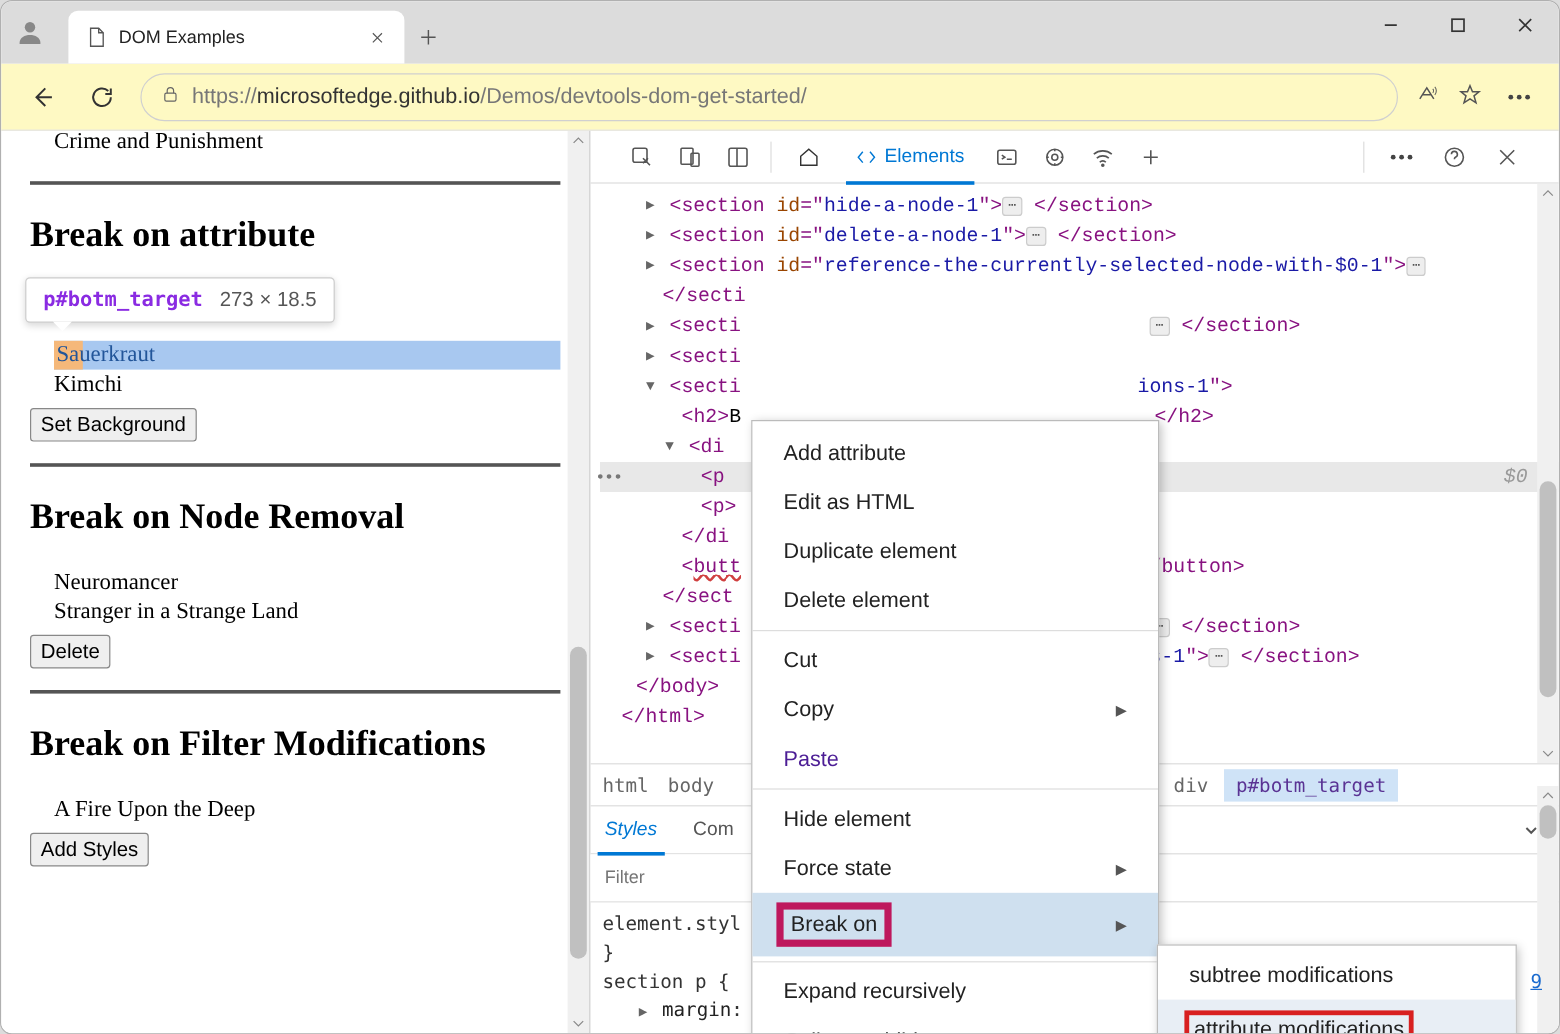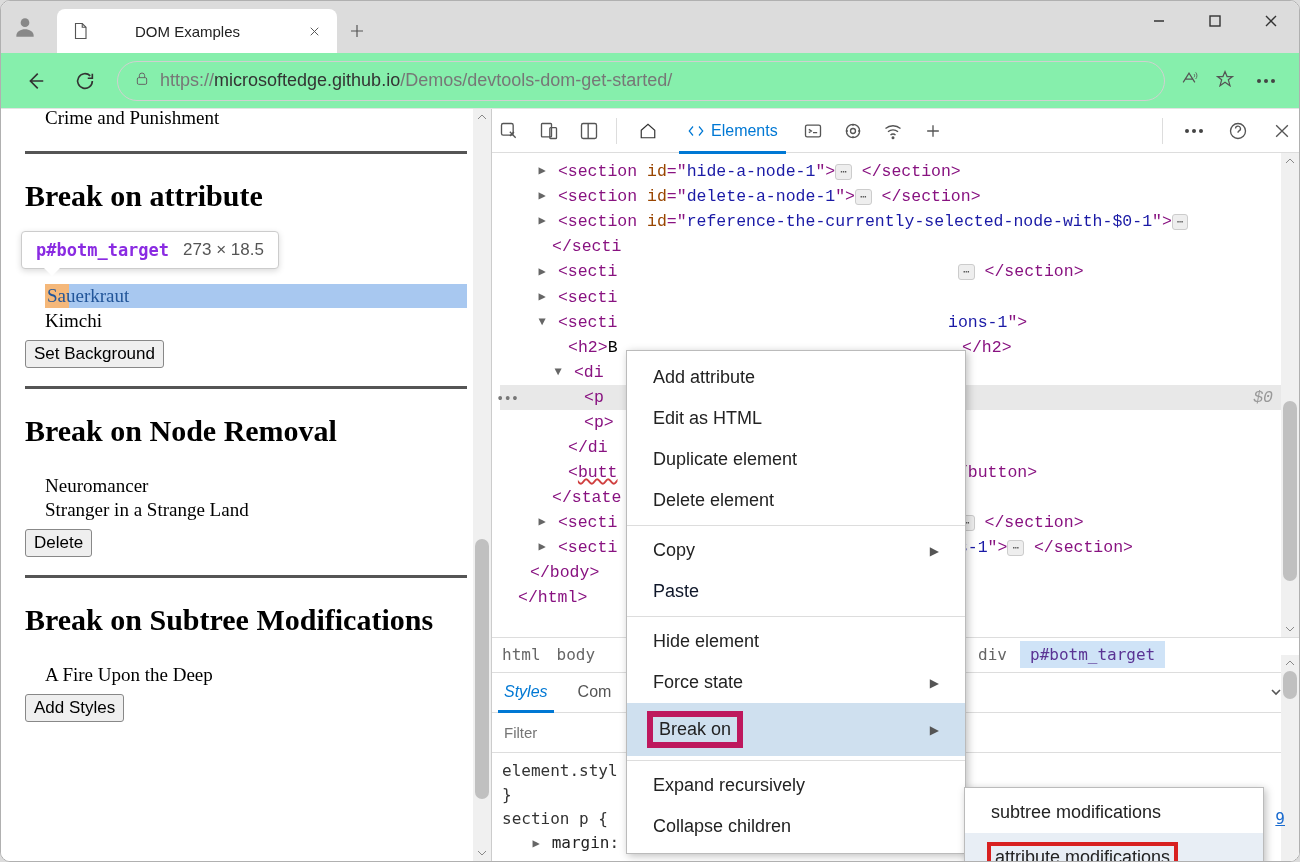--- a/index.html
+++ b/index.html
@@ -6,31 +6,31 @@
 body { font-family: "Segoe UI", Arial, sans-serif; font-size: 14px; background: #dcdcdc; overflow: hidden; }
 .window { width: 1300px; height: 862px; background: #fff; border: 1px solid #b0b0b0; border-radius: 10px; position: relative; display: flex; flex-direction: column; overflow: hidden; }
 
 
 .titlebar { height: 52px; background: #dcdcdc; display: flex; align-items: flex-end; position: relative; }
 .profile-icon { width: 48px; height: 52px; display: flex; align-items: center; justify-content: center; }
 .profile-icon svg { width: 26px; height: 26px; fill: #888; }
 .tab { height: 44px; background: #fff; border-radius: 8px 8px 0 0; display: flex; align-items: center; padding: 0 14px; margin-left: 8px; min-width: 280px; position: relative; }
 .tab .page-icon { width: 18px; height: 18px; margin-right: 10px; }
 .tab .page-icon svg { width: 18px; height: 18px; fill: none; stroke: #555; stroke-width: 1.5; }
-.tab-title { font-size: 15px; color: #222; margin-left: 36px; }
+.tab-title { font-size: 15px; color: #222; }
 .tab-close { margin-left: auto; width: 18px; height: 18px; display: flex; align-items: center; justify-content: center; }
 .tab-close svg { width: 13px; height: 13px; stroke: #555; stroke-width: 1.8; }
 .new-tab { width: 40px; height: 44px; display: flex; align-items: center; justify-content: center; }
 .new-tab svg { width: 18px; height: 18px; stroke: #555; stroke-width: 1.6; }
 .win-controls { position: absolute; right: 0; top: 0; display: flex; height: 40px; }
 .win-btn { width: 56px; display: flex; align-items: center; justify-content: center; }
 .win-btn svg { width: 14px; height: 14px; stroke: #333; stroke-width: 1.4; fill: none; }
 
 
-.addrbar { height: 56px; background: #86efac; border-bottom: 1px solid #e3e3e3; display: flex; align-items: center; padding: 0 16px; gap: 14px; }
+.addrbar { height: 56px; background: #fef9c3; border-bottom: 1px solid #e3e3e3; display: flex; align-items: center; padding: 0 16px; gap: 14px; }
 .nav-btn { width: 36px; height: 36px; display: flex; align-items: center; justify-content: center; }
 .nav-btn svg { width: 22px; height: 22px; stroke: #333; stroke-width: 1.8; fill: none; }
 .url-container { flex: 1; height: 40px; border: 1px solid #d0d0d0; border-radius: 20px; display: flex; align-items: center; padding: 0 16px; gap: 10px; }
 .lock-icon svg { width: 16px; height: 16px; fill: none; stroke: #666; stroke-width: 1.5; }
 .url-text { font-size: 18px; color: #777; white-space: nowrap; }
 .url-text .domain { color: #333; }
 .addr-right { display: flex; align-items: center; gap: 16px; }
 .addr-right svg { width: 20px; height: 20px; stroke: #555; fill: none; stroke-width: 1.5; }
 .more-dots { display: flex; gap: 3px; padding: 0 8px; }
 .more-dots span { width: 4px; height: 4px; background: #444; border-radius: 50%; }
@@ -52,21 +52,21 @@
 .highlighted-item .txt { position: relative; z-index: 1; padding-left: 2px; color: #259; }
 .tooltip { position: absolute; left: 20px; top: 122px; background: #fff; border: 1px solid #ccc; border-radius: 4px; padding: 8px 14px; font-family: "Segoe UI", Arial; font-size: 17px; display: flex; gap: 14px; box-shadow: 0 2px 6px rgba(0,0,0,0.15); z-index: 5; }
 .tooltip .sel { color: #8a2be2; font-family: Consolas, monospace; font-weight: 600; }
 .tooltip .dims { color: #555; }
 .tooltip::after { content: ""; position: absolute; left: 22px; bottom: -8px; border: 8px solid transparent; border-top-color: #fff; border-bottom: none; }
 .scrollbar-v { position: absolute; right: 0; top: 0; bottom: 0; width: 18px; background: #f0f0f0; }
 .scrollbar-v .thumb { position: absolute; left: 2px; right: 2px; background: #c0c0c0; border-radius: 8px; }
 .scrollbar-v .arrow { position: absolute; left: 3px; width: 12px; height: 12px; }
 
 
-.dt-toolbar { height: 44px; display: flex; align-items: center; border-bottom: 1px solid #ddd; padding: 0 0; gap: 6px; }
+.dt-toolbar { height: 44px; display: flex; align-items: center; border-bottom: 1px solid #ddd; padding: 0 26px; gap: 6px; }
 .dt-tool { width: 34px; height: 34px; display: flex; align-items: center; justify-content: center; }
 .dt-tool svg { width: 20px; height: 20px; stroke: #555; fill: none; stroke-width: 1.6; }
 .dt-divider { width: 1px; height: 26px; background: #ddd; margin: 0 4px; }
 .dt-tab { padding: 0 12px; height: 44px; display: flex; align-items: center; gap: 6px; font-size: 16px; color: #333; position: relative; }
 .dt-tab.active { color: #0078d4; }
 .dt-tab.active::after { content: ""; position: absolute; bottom: -1px; left: 4px; right: 4px; height: 3px; background: #0078d4; }
 .dt-tab svg { width: 18px; height: 18px; stroke: currentColor; fill: none; stroke-width: 1.6; }
 .dt-right { margin-left: auto; display: flex; align-items: center; gap: 10px; }
 
 
@@ -105,21 +105,21 @@
 
 .styles-body { padding: 6px 10px; font-family: Consolas, monospace; font-size: 16px; line-height: 24px; color: #333; position: relative; }
 .css-sel { color: #333; }
 .css-brace { color: #333; }
 .css-prop { color: #222; }
 .link { color: #1a6bcf; text-decoration: underline; position: absolute; right: 14px; }
 
 
 .context-menu { position: absolute; left: 625px; top: 241px; width: 340px; background: #fff; border: 1px solid #bbb; box-shadow: 2px 2px 8px rgba(0,0,0,0.25); z-index: 100; padding: 6px 0; }
 .context-menu .item { padding: 10px 26px; font-size: 18px; color: #222; display: flex; align-items: center; justify-content: space-between; }
-.context-menu .item.disabled { color: #0f172a; }
+.context-menu .item.disabled { color: #4c1d95; }
 .context-menu .item.highlight { background: #cfe0ef; }
 .context-menu hr { border: none; border-top: 1px solid #ddd; margin: 4px 0; }
 .context-menu .sub-arrow { font-size: 12px; color: #555; }
 .red-box1 { border: 6px solid #be185d; padding: 2px 6px; margin: -2px -6px; }
 
 
 .submenu { position: absolute; left: 963px; top: 678px; width: 300px; background: #fff; border: 1px solid #bbb; box-shadow: 2px 2px 8px rgba(0,0,0,0.25); z-index: 101; padding: 4px 0; }
 .submenu .item { padding: 10px 26px; font-size: 18px; color: #222; }
 .submenu .item.highlight { background: #e8eef5; }
 .red-box2 { border: 4px solid #d82020; padding: 1px 4px; margin: -1px -4px; display: inline-block; }
@@ -227,21 +227,21 @@
         </div>
         <p>Kimchi</p>
         <button>Set Background</button>
         <hr>
         <h2>Break on Node Removal</h2>
         <div style="height:10px"></div>
         <p>Neuromancer</p>
         <p>Stranger in a Strange Land</p>
         <button>Delete</button>
         <hr>
-        <h2>Break on Subtree Modifications</h2>
+        <h2>Break on Filter Modifications</h2>
         <div style="height:10px"></div>
         <p>A Fire Upon the Deep</p>
         <button>Add Styles</button>
       </div>
       <div class="tooltip">
         <span class="sel">p#botm_target</span>
         <span class="dims">273 × 18.5</span>
       </div>
       <div class="scrollbar-v">
         <svg class="arrow" style="top:2px" viewBox="0 0 12 12">
@@ -340,21 +340,21 @@
           <div class="dom-line" style="padding-left:52px"><span class="punc">&lt;/</span><span class="tag">secti</span></div>
           <div class="dom-line" style="padding-left:36px"><span class="expander">▶</span> <span class="punc">&lt;</span><span class="tag">secti</span><span style="visibility:hidden">x</span><span style="position:absolute; left:466px"><span class="ellipsis-badge">⋯</span> <span class="punc">&lt;/</span><span class="tag">section</span><span class="punc">&gt;</span></span></div>
           <div class="dom-line" style="padding-left:36px"><span class="expander">▶</span> <span class="punc">&lt;</span><span class="tag">secti</span></div>
           <div class="dom-line" style="padding-left:36px"><span class="expander">▼</span> <span class="punc">&lt;</span><span class="tag">secti</span><span style="position:absolute; left:456px"><span class="attr-val">ions-1</span><span class="punc">"&gt;</span></span></div>
           <div class="dom-line" style="padding-left:68px"><span class="punc">&lt;</span><span class="tag">h2</span><span class="punc">&gt;</span>B<span style="position:absolute; left:470px"><span class="punc">&lt;/</span><span class="tag">h2</span><span class="punc">&gt;</span></span></div>
           <div class="dom-line" style="padding-left:52px"><span class="expander">▼</span> <span class="punc">&lt;</span><span class="tag">di</span></div>
           <div class="dom-line selected-row" style="padding-left:84px"><span class="row-dots">•••</span><span class="punc">&lt;</span><span class="tag">p</span><span class="eq0">$0</span></div>
           <div class="dom-line" style="padding-left:84px"><span class="punc">&lt;</span><span class="tag">p</span><span class="punc">&gt;</span></div>
           <div class="dom-line" style="padding-left:68px"><span class="punc">&lt;/</span><span class="tag">di</span></div>
           <div class="dom-line" style="padding-left:68px"><span class="punc">&lt;</span><span class="tag wavy">butt</span><span style="position:absolute; left:456px"><span class="punc">&lt;/</span><span class="tag">button</span><span class="punc">&gt;</span></span></div>
-          <div class="dom-line" style="padding-left:52px"><span class="punc">&lt;/</span><span class="tag">state</span></div>
+          <div class="dom-line" style="padding-left:52px"><span class="punc">&lt;/</span><span class="tag">sect</span></div>
           <div class="dom-line" style="padding-left:36px"><span class="expander">▶</span> <span class="punc">&lt;</span><span class="tag">secti</span><span style="position:absolute; left:466px"><span class="ellipsis-badge">⋯</span> <span class="punc">&lt;/</span><span class="tag">section</span><span class="punc">&gt;</span></span></div>
           <div class="dom-line" style="padding-left:36px"><span class="expander">▶</span> <span class="punc">&lt;</span><span class="tag">secti</span><span style="position:absolute; left:456px"><span class="attr-val">ns-1</span><span class="punc">"&gt;</span><span class="ellipsis-badge">⋯</span> <span class="punc">&lt;/</span><span class="tag">section</span><span class="punc">&gt;</span></span></div>
           <div class="dom-line" style="padding-left:30px"><span class="punc">&lt;/</span><span class="tag">body</span><span class="punc">&gt;</span></div>
           <div class="dom-line" style="padding-left:18px"><span class="punc">&lt;/</span><span class="tag">html</span><span class="punc">&gt;</span></div>
           <div class="dom-scroll">
             <svg style="position:absolute;top:2px;left:3px" width="12" height="12" viewBox="0 0 12 12">
                 <path d="M2 8l4-4 4 4" fill="none" stroke="#888"></path>
               </svg>
             <div class="thumb" style="position:absolute;left:2px;right:2px;top:248px;height:180px;background:#c0c0c0;border-radius:8px"></div>
             <svg style="position:absolute;bottom:2px;left:3px" width="12" height="12" viewBox="0 0 12 12">
@@ -409,20 +409,23 @@
           <span>Edit as HTML</span>
         </div>
       <div class="item">
           <span>Duplicate element</span>
         </div>
       <div class="item">
           <span>Delete element</span>
         </div>
       <hr>
       <div class="item">
+          <span>Cut</span>
+        </div>
+      <div class="item">
           <span>Copy</span>
           <span class="sub-arrow">▶</span>
         </div>
       <div class="item disabled">
           <span>Paste</span>
         </div>
       <hr>
       <div class="item">
           <span>Hide element</span>
         </div>

